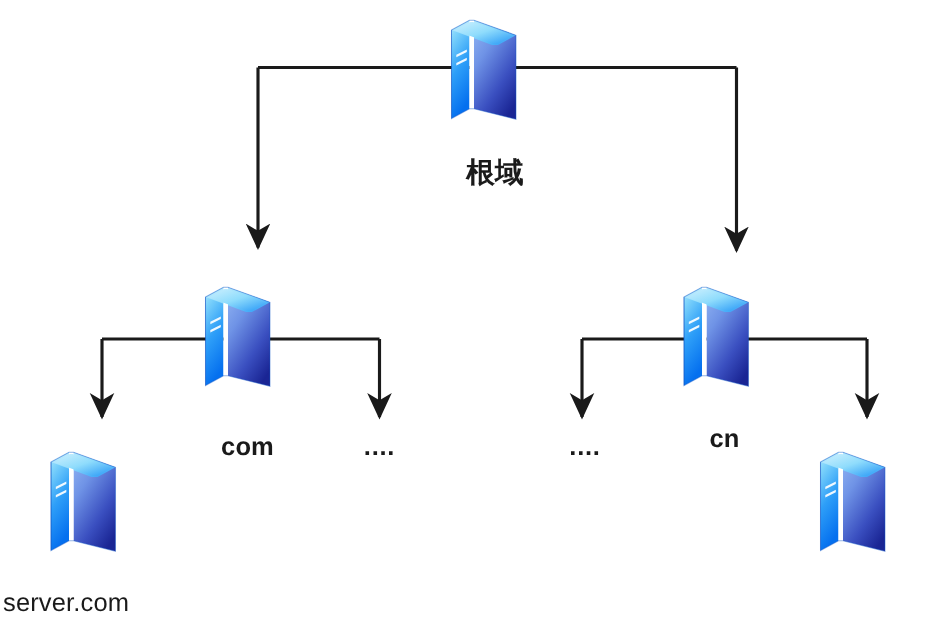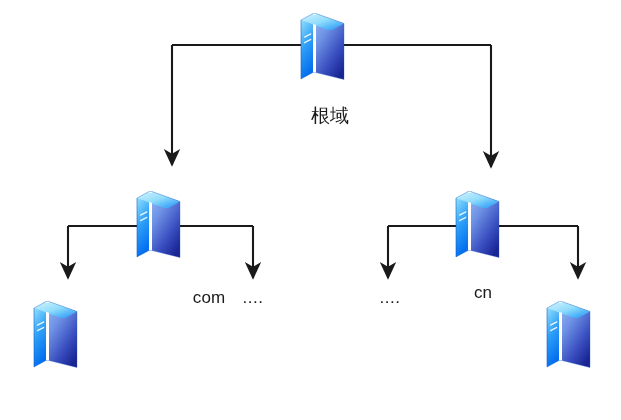--- a/index.html
+++ b/index.html
@@ -29,20 +29,21 @@
     white-space: nowrap;
     color: #1a1a1a;
     font-family: "Liberation Sans", sans-serif;
     font-size: 17px;
     line-height: 20px;
     letter-spacing: 0.1px;
   }
   .label-center {
     text-align: center;
     transform: translateX(-50%);
+    font-weight: bold;
   }
   .label-cjk {
     font-size: 19px;
   }
   .dots-label {
     font-size: 17px;
     color: #1a1a1a;
     letter-spacing: 0.5px;
   }
 </style>
@@ -130,23 +131,24 @@
     <g>
       <use href="#server-glyph" x="27" y="288"></use>
     </g>
     <g>
       <use href="#server-glyph" x="540" y="288"></use>
     </g>
   </svg>
 
   <div class="node-label label-center label-cjk" style="left:330px; top:106px;">根域</div>
 
-  <div class="node-label label-center" style="left:165px; top:288px;margin-left:44px;">com</div>
+  <div class="node-label label-center" style="left:165px; top:288px;">com</div>
 
   <div class="node-label label-center" style="left:483px; top:283px;text-align:center;">cn</div>
 
+  <div class="node-label" style="left:2px; top:392px;">server.com</div>
 
 
   <div class="node-label label-center dots-label" style="left:253px; top:288px;">....</div>
 
   <div class="node-label label-center dots-label" style="left:390px; top:288px;">....</div>
 
 </div>
 
 </body></html>

